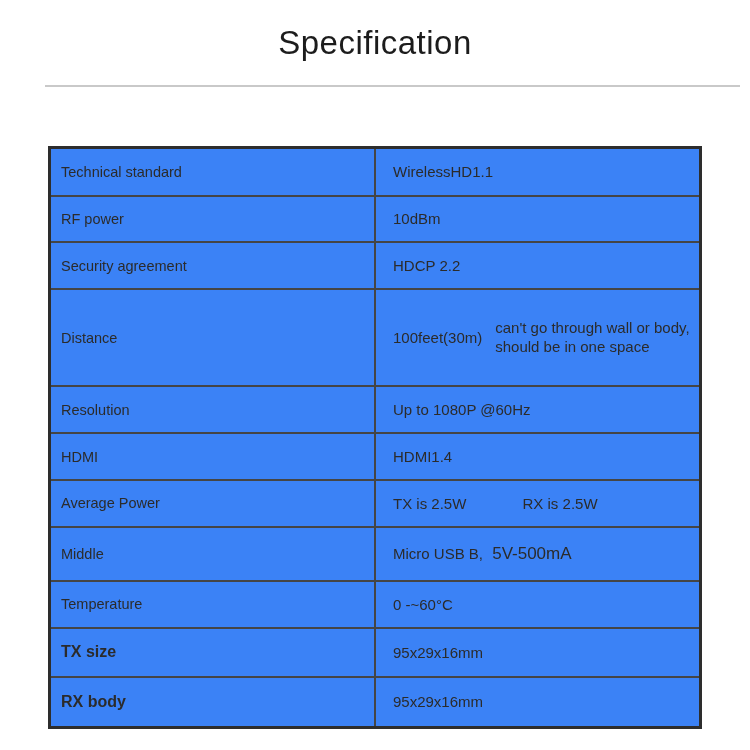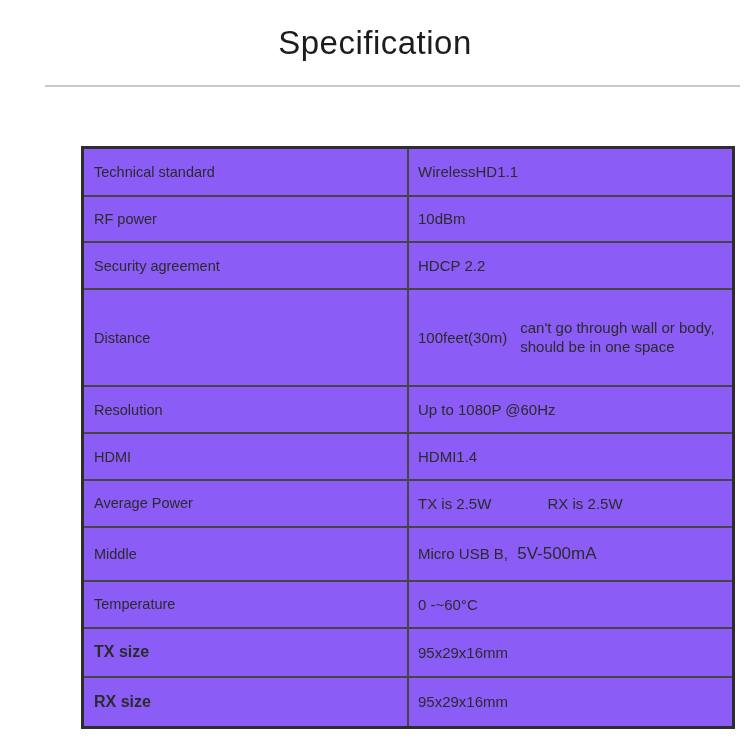--- a/index.html
+++ b/index.html
@@ -27,40 +27,39 @@
     width: 695px; height: 2px;
     background: #c9c9c9;
   }
 
   table.spec-table {
     position: absolute;
     top: 146px; left: 48px;
     width: 654px; height: 583px;
     border-collapse: collapse;
     table-layout: fixed;
-    background: #8b5cf6;
-    margin-left: 33px;
+    background: #3b82f6;
   }
   table.spec-table td {
     border: 2px solid #454545;
     vertical-align: middle;
     color: #2b2b2b;
     overflow: hidden;
   }
   table.spec-table {
     border: 3px solid #2d2d2d;
   }
   td.label-cell {
     width: 50%;
     padding-left: 10px;
     font-size: 14.5px;
   }
   td.value-cell {
     width: 50%;
-    padding-left: 9px;
+    padding-left: 17px;
     font-size: 15px;
   }
   td.label-cell.bold { font-weight: bold; font-size: 16px; }
 
   .distance-flex {
     display: flex;
     align-items: center;
   }
   .distance-note {
     margin-left: 13px;
@@ -129,19 +128,19 @@
       </tr>
       <tr>
         <td class="label-cell">Temperature</td>
         <td class="value-cell">0 -~60°C</td>
       </tr>
       <tr>
         <td class="label-cell bold">TX size</td>
         <td class="value-cell">95x29x16mm</td>
       </tr>
       <tr>
-        <td class="label-cell bold">RX size</td>
+        <td class="label-cell bold">RX body</td>
         <td class="value-cell">95x29x16mm</td>
       </tr>
     </tbody>
   </table>
 
 </div>
 
 </body></html>

